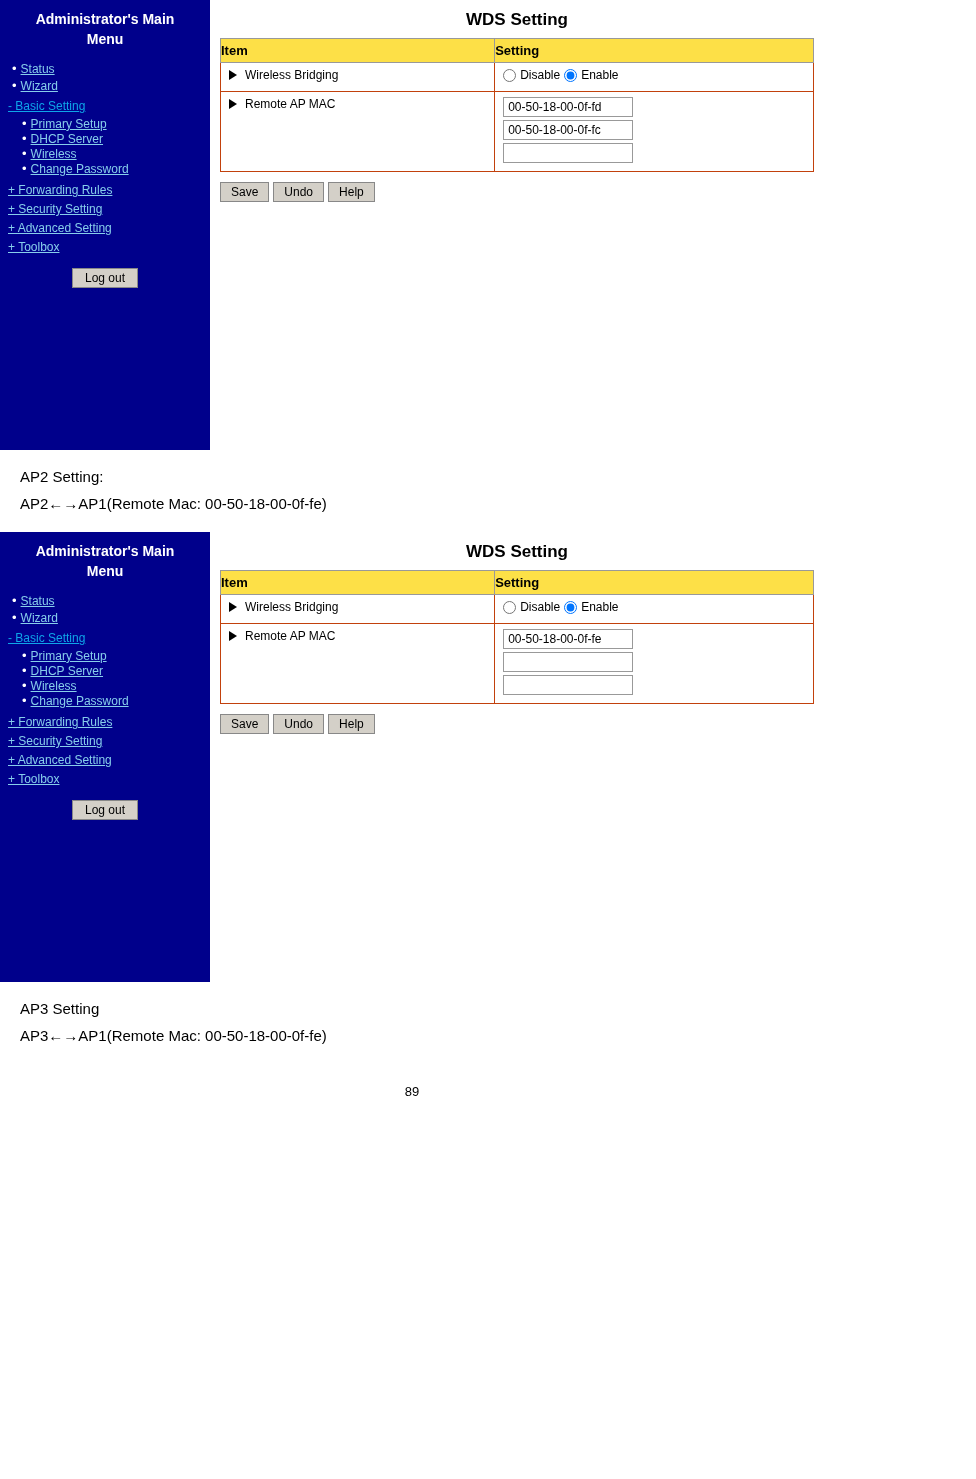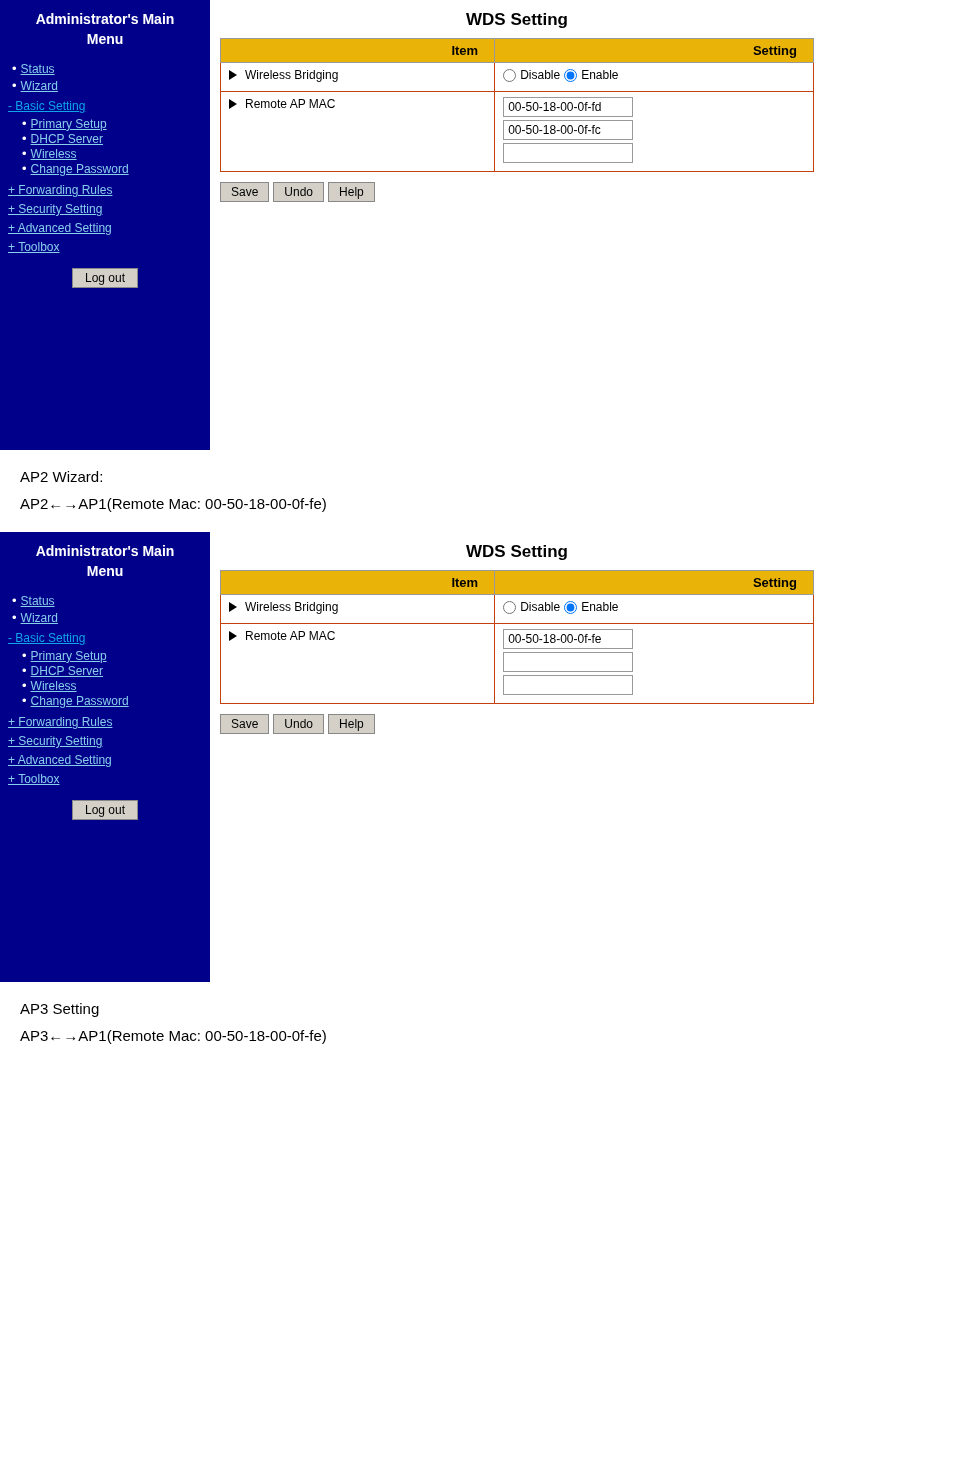--- a/index.html
+++ b/index.html
@@ -113,24 +113,24 @@
       margin-top: 4px;
     }
 
     .wds-table {
       width: 100%;
       border-collapse: collapse;
       border: 1px solid #999;
     }
 
     .wds-table th {
-      background: #eab308;
+      background: #fde047;
       border: 1px solid #999;
-      padding: 4px 16px;
-      text-align: right;
+      padding: 4px 0;
+      text-align: left;
       font-weight: bold;
       font-size: 13px;
     }
 
     .wds-table td {
       border: 1px solid #c2410c;
       padding: 5px 8px;
       vertical-align: top;
       font-size: 12px;
     }
@@ -304,21 +304,21 @@
       </table>
       <div class="button-row">
         <button class="action-btn">Save</button>
         <button class="action-btn">Undo</button>
         <button class="action-btn">Help</button>
       </div>
     </div>
   </div>
 
   <div class="desc-section">
-    <div class="desc-heading">AP2 Wizard:</div>
+    <div class="desc-heading">AP2 Setting:</div>
     <div class="desc-arrow">
       AP2←→AP1(Remote Mac: 00-50-18-00-0f-fe)
     </div>
   </div>
 
   <div class="panel-section" style="margin-top: 10px;">
 
     <div class="sidebar">
       <div class="sidebar-title">
         <span>Administrator's Main</span><br>
@@ -415,14 +415,15 @@
     </div>
   </div>
 
   <div class="desc-section">
     <div class="desc-heading">AP3 Setting</div>
     <div class="desc-arrow">
       AP3←→AP1(Remote Mac: 00-50-18-00-0f-fe)
     </div>
   </div>
 
+  <div class="page-number">89</div>
 
 </div>
 
 </body></html>

